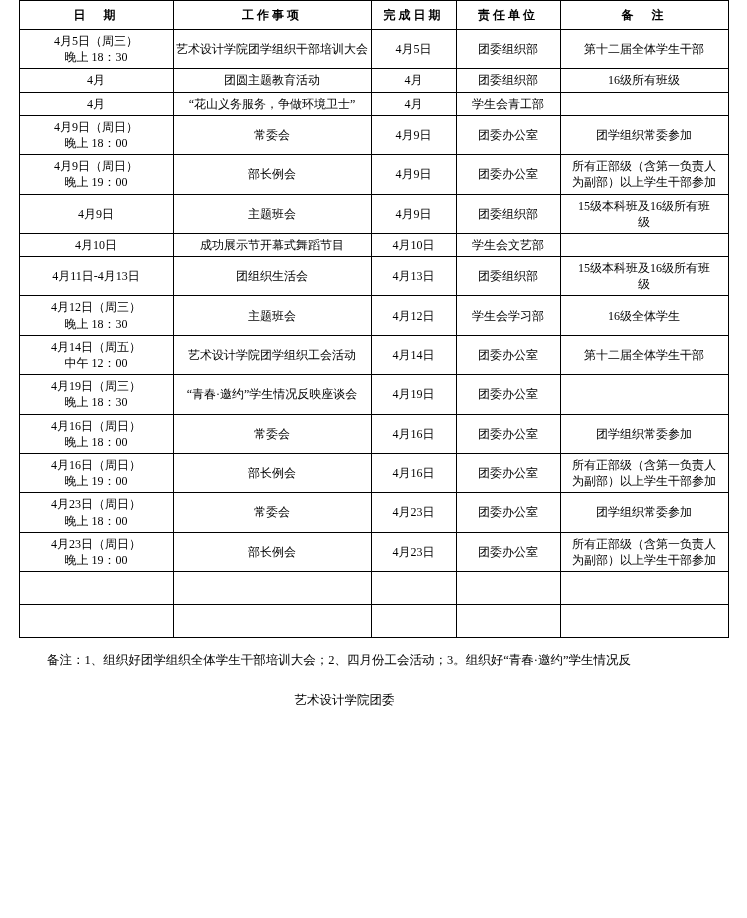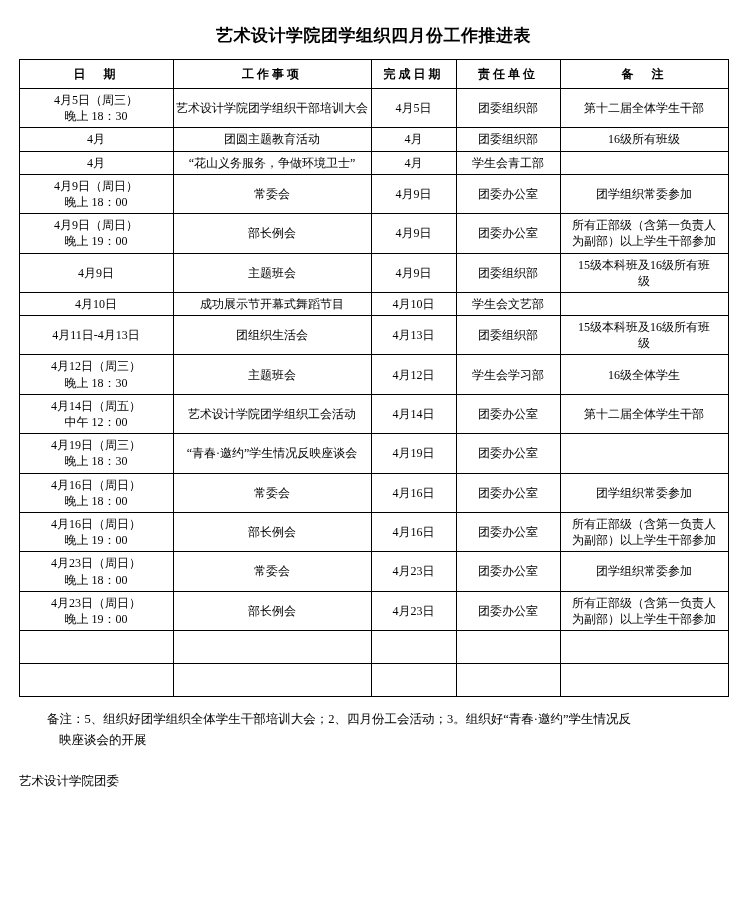--- a/index.html
+++ b/index.html
@@ -85,31 +85,30 @@
     line-height: 1.7;
     padding-left: 28px;
     box-sizing: border-box;
   }
   .footnote .ln2 { padding-left: 12px; }
   .signature {
     width: 709px;
     margin: 18px auto 0 auto;
     font-size: 12.5px;
     line-height: 1.8;
-    text-align: left;
+    text-align: center;
     padding-right: 58px;
     box-sizing: border-box;
   }
 </style>
 </head>
 <body>
 
 <div class="page">
 
-  <div class="doc-title">艺术设计学院团学组织四月份工作推进表</div>
 
   <table class="sched">
     <colgroup>
       <col class="c0">
         <col class="c1">
         <col class="c2">
         <col class="c3">
         <col class="c4">
     </colgroup>
     <thead>
@@ -423,21 +422,20 @@
             <span class="cell-line"></span>
           </td>
           <td class="note-cell">
             <span class="cell-line"></span>
           </td>
         </tr>
       </tbody>
   </table>
 
   <div class="footnote">
-    <div class="ln1">备注：5、组织好团学组织全体学生干部培训大会；2、四月份工会活动；3。组织好“青春·邀约”学生情况反</div>
-    <div class="ln2">映座谈会的开展</div>
+    <div class="ln1">备注：1、组织好团学组织全体学生干部培训大会；2、四月份工会活动；3。组织好“青春·邀约”学生情况反</div>
   </div>
 
   <div class="signature">
     <div>艺术设计学院团委</div>
   </div>
 
 </div>
 
 </body></html>

